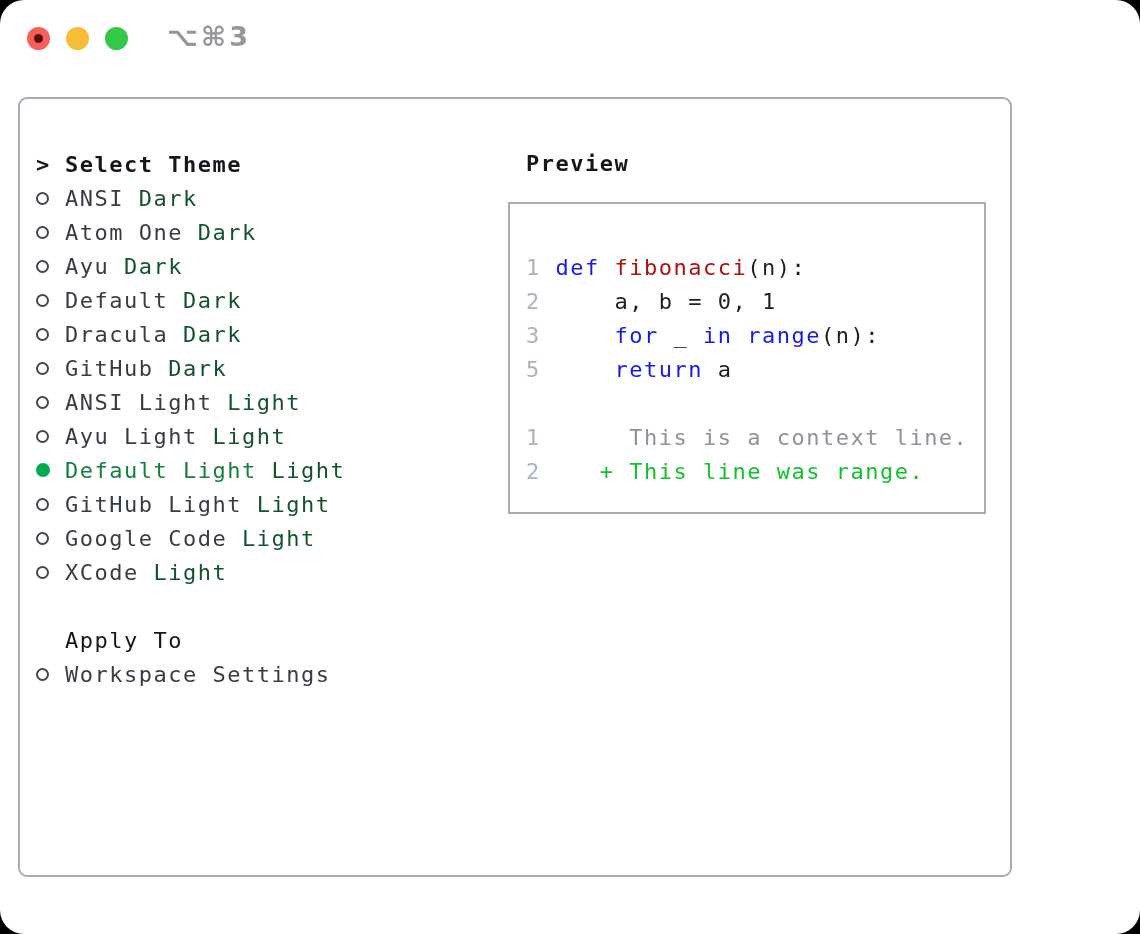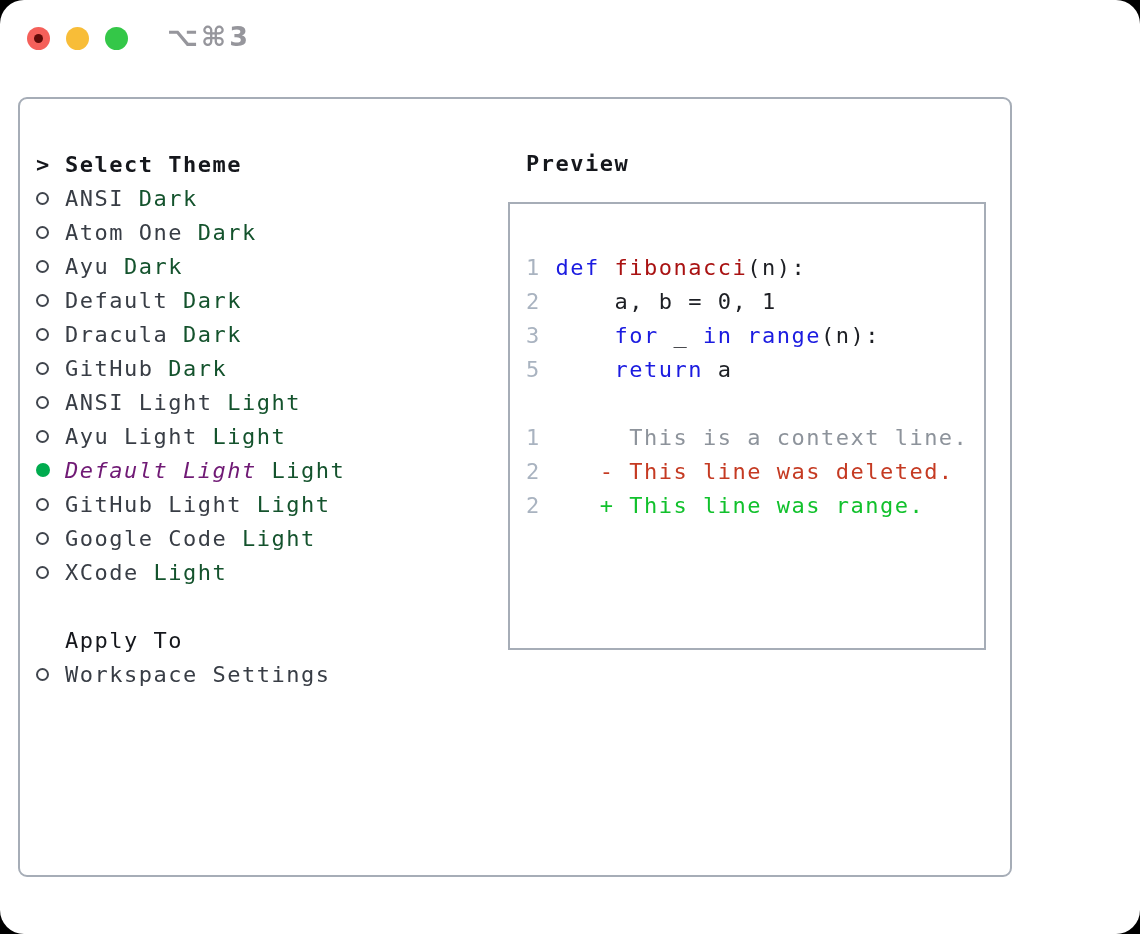--- a/index.html
+++ b/index.html
@@ -34,31 +34,31 @@
   }
   
   .left-col { position:absolute; left:16px; top:48px; width:440px; }
   .row { height:34px; display:flex; align-items:center; font-size:22px; letter-spacing:1.5px; white-space:pre; }
   .gutter { width:29px; flex:0 0 29px; display:flex; align-items:center; }
   .chev { font-weight:bold; color:#15171c; }
   .radio { width:13px; height:13px; box-sizing:border-box; border:2.5px solid #41464e; border-radius:50%; }
   .radio.sel { width:14px; height:14px; border:none; background:#00ab4e; }
   .hdr-label { font-weight:bold; color:#15171c; }
   .name { color:#383d45; }
-  .name.sel { color:#701a75;font-style:italic; }
+  .name.sel { color:#15803d; }
   .variant { color:#14532d; }
   .spacer34 { height:34px; }
   .help {
     width:430px; font-size:22px; letter-spacing:1.5px; line-height:34px; color:#a9b1bf;
   }
   
   .right-col { position:absolute; left:482px; top:48px; }
   .preview-title { height:34px; line-height:34px; font-size:22px; letter-spacing:1.5px; font-weight:bold; color:#15171c;margin-left:24px; }
   .preview-box {
-    position:absolute; left:488px; top:103px; width:478px; height:448px;
+    position:absolute; left:488px; top:103px; width:478px; height:312px;
     border:2px solid #a6adb7; background:#fff; box-sizing:border-box;
     padding:47px 4px 0 16px; overflow:hidden;
   }
   .code-line { height:34px; line-height:34px; font-size:22px; letter-spacing:1.5px; white-space:pre; }
   .lnum { color:#a9b3c0; }
   .tk-plain { color:#1d1f24; }
   .tk-kw { color:#1b1be0; }
   .tk-fn { color:#a91212; }
   .tk-ctx { color:#8d939b; }
   .tk-del { color:#c53a22; }
@@ -121,18 +121,17 @@
       <div class="preview-title">Preview</div>
     </div>
 
     <div class="preview-box" id="preview-box">
         <div class="code-line"><span class="lnum">1 </span><span class="tk-kw">def</span><span class="tk-plain"> </span><span class="tk-fn">fibonacci</span><span class="tk-plain">(n):</span></div>
         <div class="code-line"><span class="lnum">2 </span><span class="tk-plain">    a, b = 0, 1</span></div>
         <div class="code-line"><span class="lnum">3 </span><span class="tk-plain">    </span><span class="tk-kw">for</span><span class="tk-plain"> _ </span><span class="tk-kw">in</span><span class="tk-plain"> </span><span class="tk-kw">range</span><span class="tk-plain">(n):</span></div>
         <div class="code-line"><span class="lnum">5 </span><span class="tk-plain">    </span><span class="tk-kw">return</span><span class="tk-plain"> a</span></div>
         <div class="code-line"><span class="lnum"></span></div>
         <div class="code-line"><span class="lnum">1 </span><span class="tk-ctx">     This is a context line.</span></div>
-        <div class="code-line"><span class="lnum">2 </span><span class="tk-del">   - This line was deleted.</span></div>
         <div class="code-line"><span class="lnum">2 </span><span class="tk-add">   + This line was range.</span></div>
       </div>
 
   </div>
 </div>
 
 </body></html>

